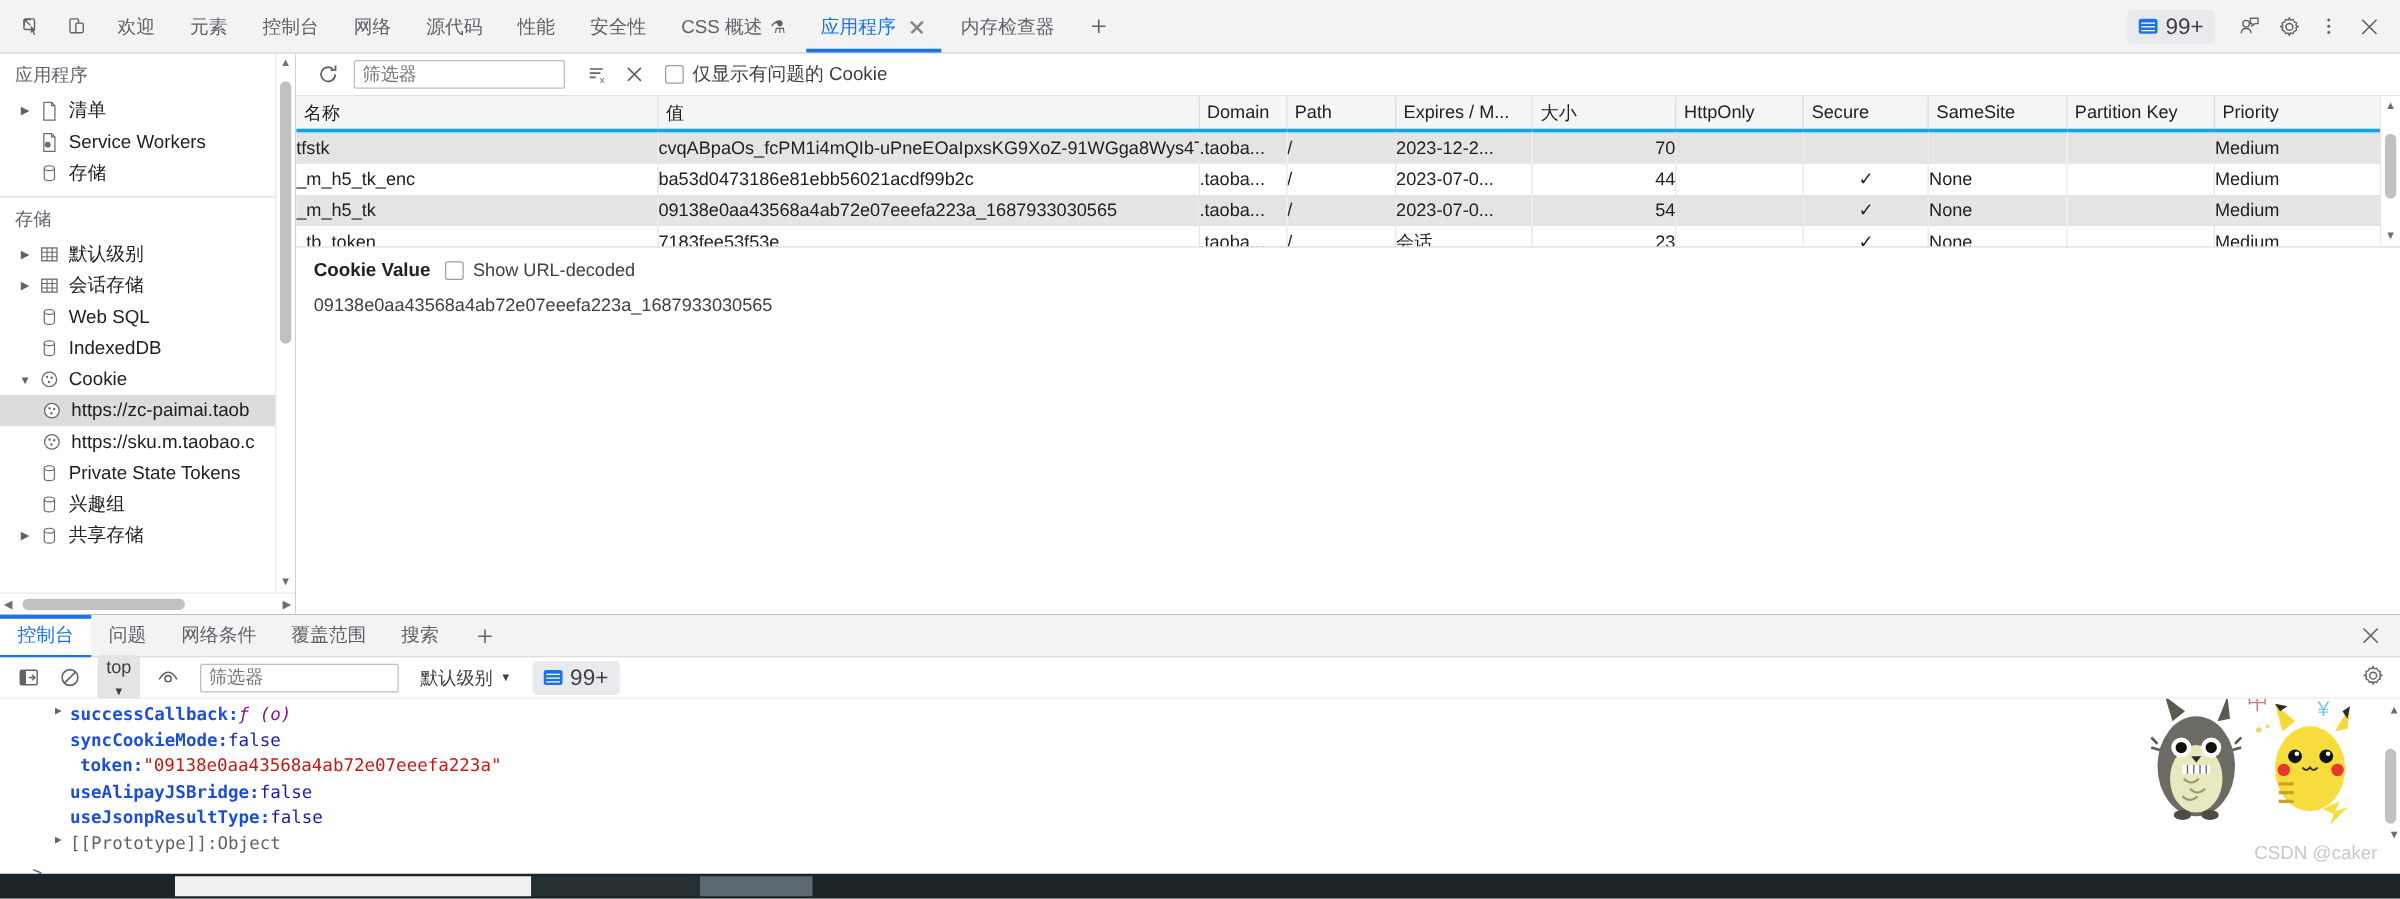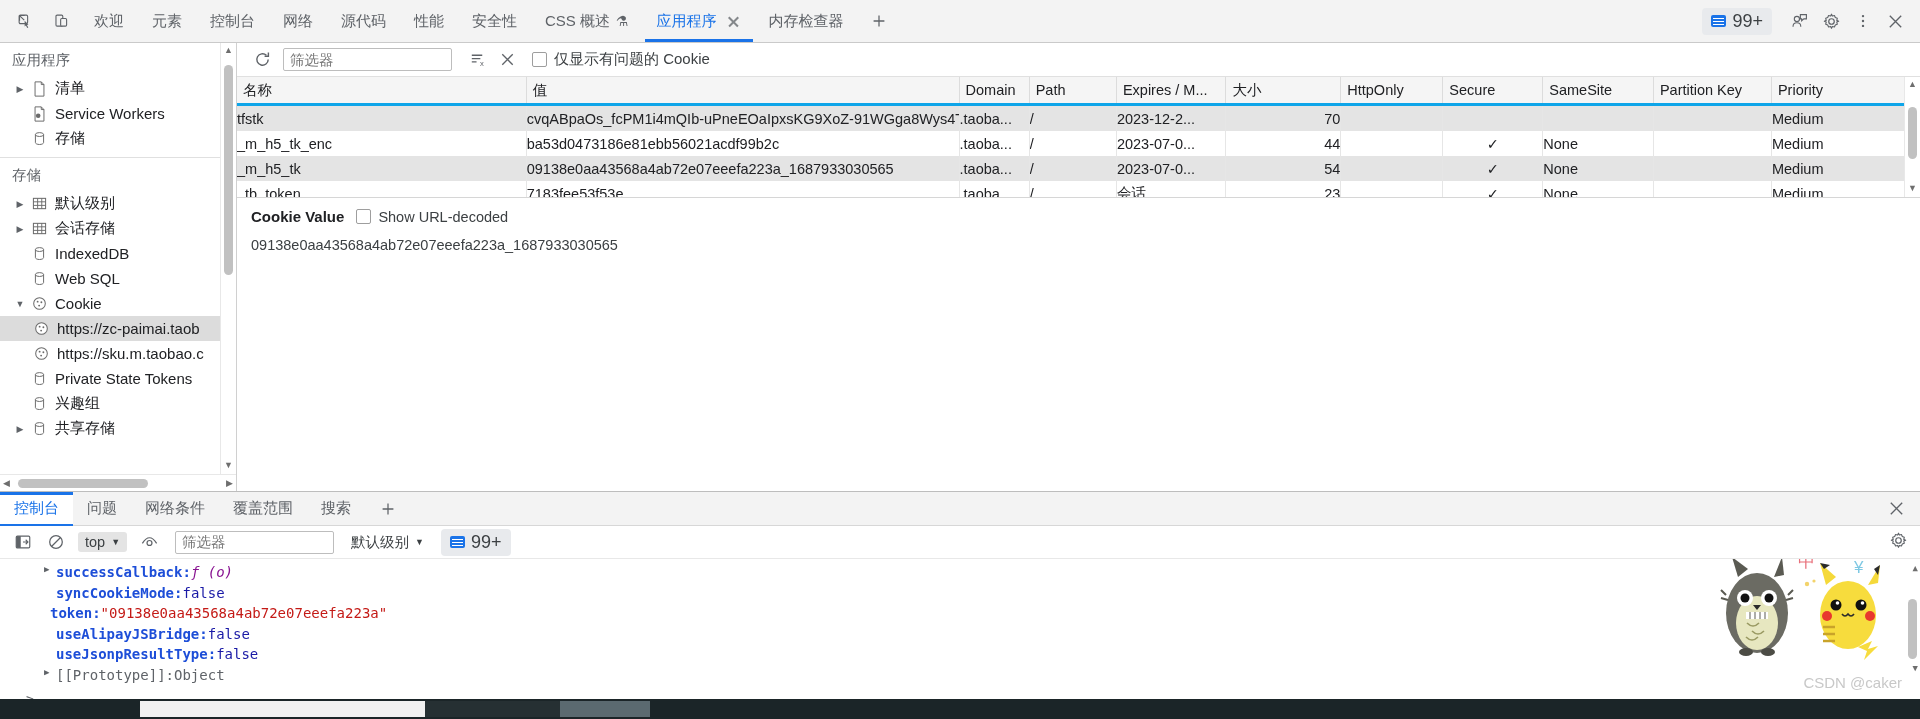--- a/index.html
+++ b/index.html
@@ -155,21 +155,21 @@
   .dtab.active::before{content:"";position:absolute;left:0;right:0;top:0;height:2.5px;background:#1a73e8;}
   .dtabs-spacer{flex:1 1 auto;}
   .drawer-close{display:flex;align-items:center;padding:0 14px;color:#5f6368;}
 
   .console-toolbar{
     height:32px;min-height:32px;display:flex;align-items:center;gap:3px;padding-left:8px;
     border-bottom:1px solid #e8e8e8;background:#fff;
   }
   .ctx-select{
     display:flex;align-items:center;gap:6px;background:#e4e4e4;border-radius:3px;padding:2px 7px;
-    font-size:14.5px;color:#3c4043;margin:0 4px;
+    font-size:14.5px;color:#3c4043;margin:0 4px;flex-direction:column;
   }
   .console-filter{
     width:145px;height:21px;border:1px solid #bdbdbd;border-radius:2px;background:#fff;
     font-size:14.5px;color:#9aa0a6;padding:0 6px;outline:none;margin:0 8px;
     font-family:"Liberation Sans","DejaVu Sans",sans-serif;
   }
   .level-select{display:flex;align-items:center;gap:6px;font-size:14.5px;color:#3c4043;margin-left:6px;}
   .console-gear{position:absolute;right:12px;color:#5f6368;}
 
   .console-body{
@@ -369,32 +369,32 @@
         </div>
 
         <div class="sb-item">
           <span class="twisty"></span>
           <span class="ico">
             <svg width="15" height="16" viewBox="0 0 16 18">
                 <ellipse cx="8" cy="4" rx="4.6" ry="2.2" stroke="#6b6b6b" stroke-width="1.1" fill="#fff"></ellipse>
                 <path d="M3.4 4v9c0 1.2 2 2.2 4.6 2.2s4.6-1 4.6-2.2V4" stroke="#6b6b6b" stroke-width="1.1" fill="none"></path>
               </svg>
           </span>
-          <span class="lbl">IndexedDB</span>
+          <span class="lbl">Web SQL</span>
         </div>
 
         <div class="sb-item">
           <span class="twisty"></span>
           <span class="ico">
             <svg width="15" height="16" viewBox="0 0 16 18">
                 <ellipse cx="8" cy="4" rx="4.6" ry="2.2" stroke="#6b6b6b" stroke-width="1.1" fill="#fff"></ellipse>
                 <path d="M3.4 4v9c0 1.2 2 2.2 4.6 2.2s4.6-1 4.6-2.2V4" stroke="#6b6b6b" stroke-width="1.1" fill="none"></path>
               </svg>
           </span>
-          <span class="lbl">Web SQL</span>
+          <span class="lbl">IndexedDB</span>
         </div>
 
         <div class="sb-item">
           <span class="twisty">▼</span>
           <span class="ico">
             <svg width="15" height="15" viewBox="0 0 16 16">
                 <circle cx="8" cy="8" r="6.2" stroke="#6b6b6b" stroke-width="1.1" fill="#fff"></circle>
                 <circle cx="6" cy="6" r="1" fill="#6b6b6b"></circle>
                 <circle cx="10" cy="6.6" r="1" fill="#6b6b6b"></circle>
                 <circle cx="7.6" cy="10.2" r="1" fill="#6b6b6b"></circle>
@@ -685,21 +685,21 @@
         <span class="kprop" style="margin-left:14px;">successCallback</span>
         <span class="kprop">: </span>
         <span class="kval-fn">ƒ (o)</span>
       </div>
       <div class="cline">
         <span class="kprop" style="margin-left:14px;">syncCookieMode</span>
         <span class="kprop">: </span>
         <span class="kval-false">false</span>
       </div>
       <div class="cline">
-        <span class="kprop" style="margin-left:8px;">token</span>
+        <span class="kprop" style="margin-left:22px;">token</span>
         <span class="kprop">: </span>
         <span class="kval-str">"09138e0aa43568a4ab72e07eeefa223a"</span>
       </div>
       <div class="cline">
         <span class="kprop" style="margin-left:14px;">useAlipayJSBridge</span>
         <span class="kprop">: </span>
         <span class="kval-false">false</span>
       </div>
       <div class="cline">
         <span class="kprop" style="margin-left:14px;">useJsonpResultType</span>

